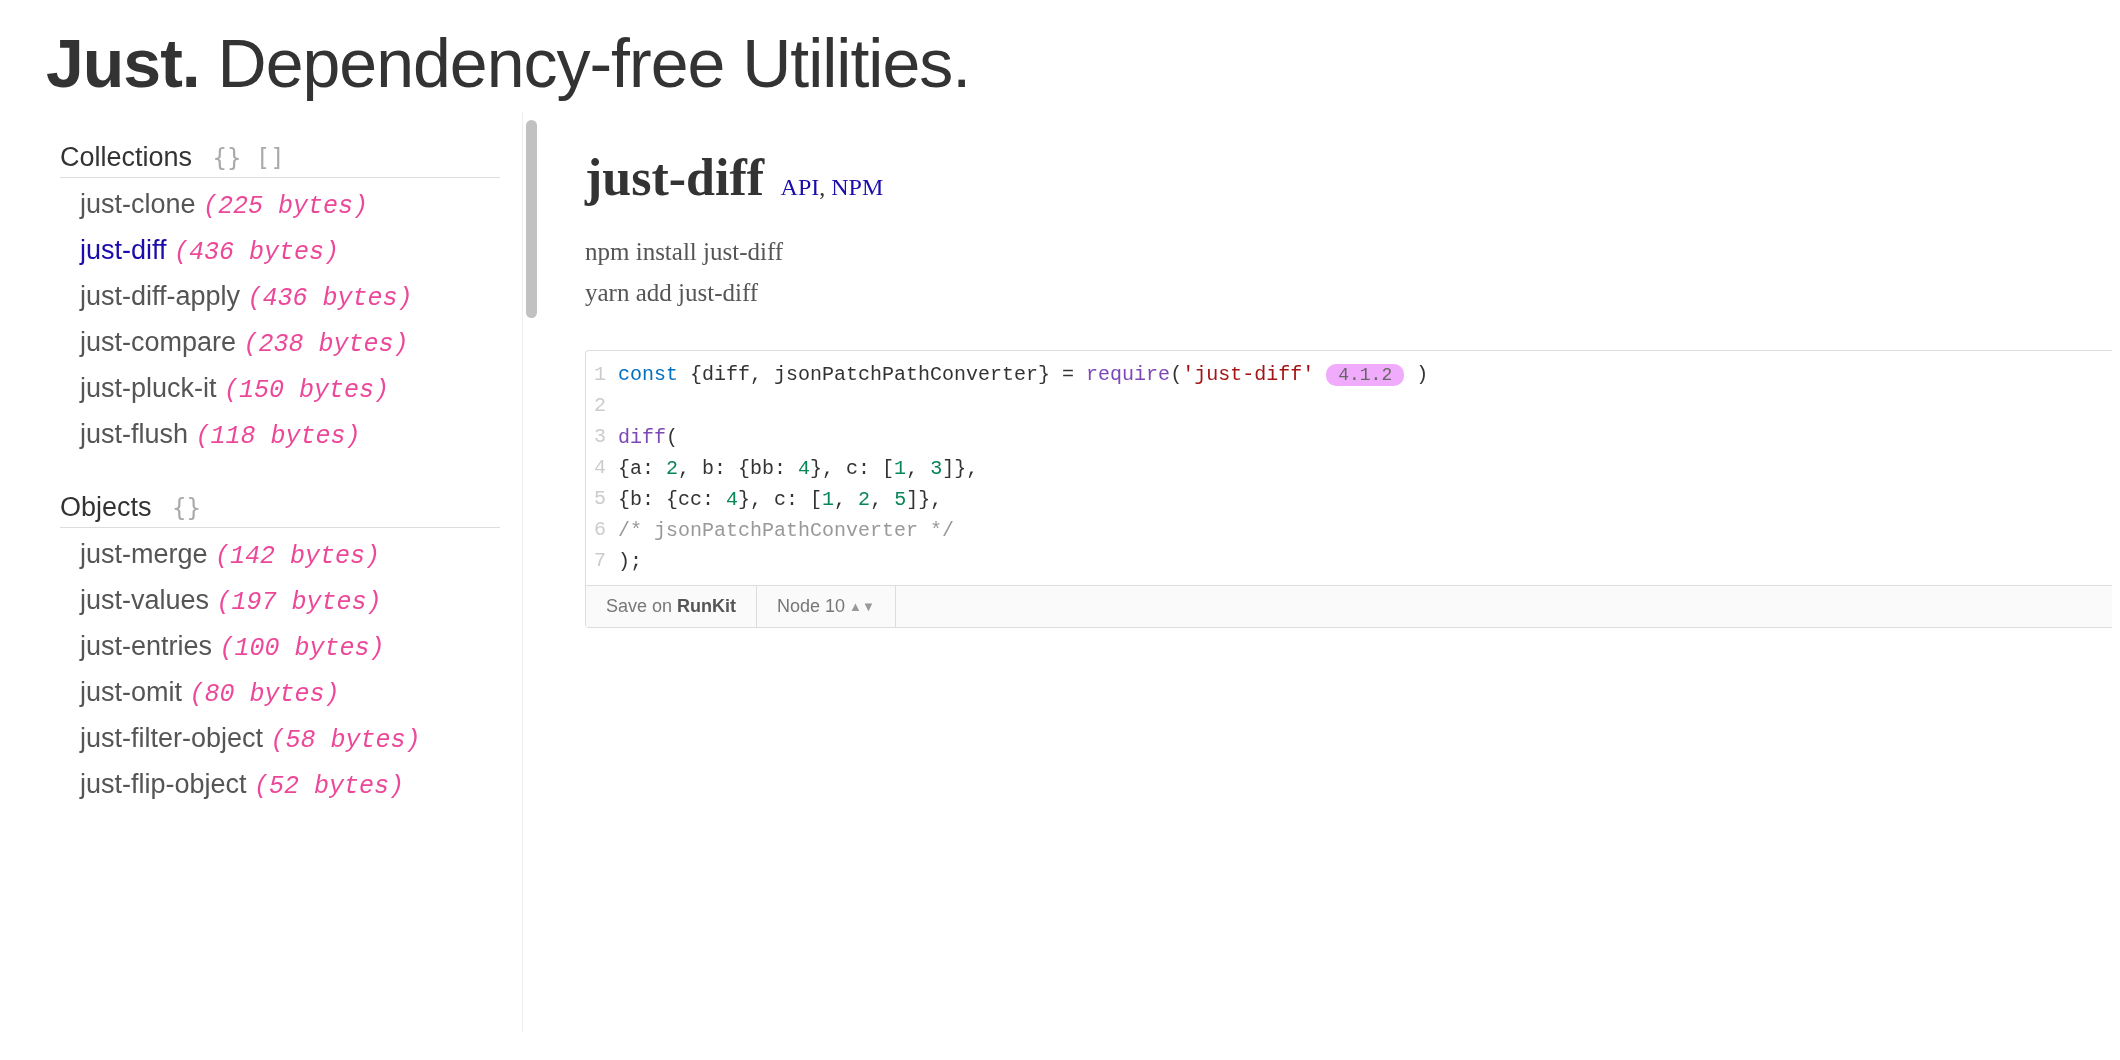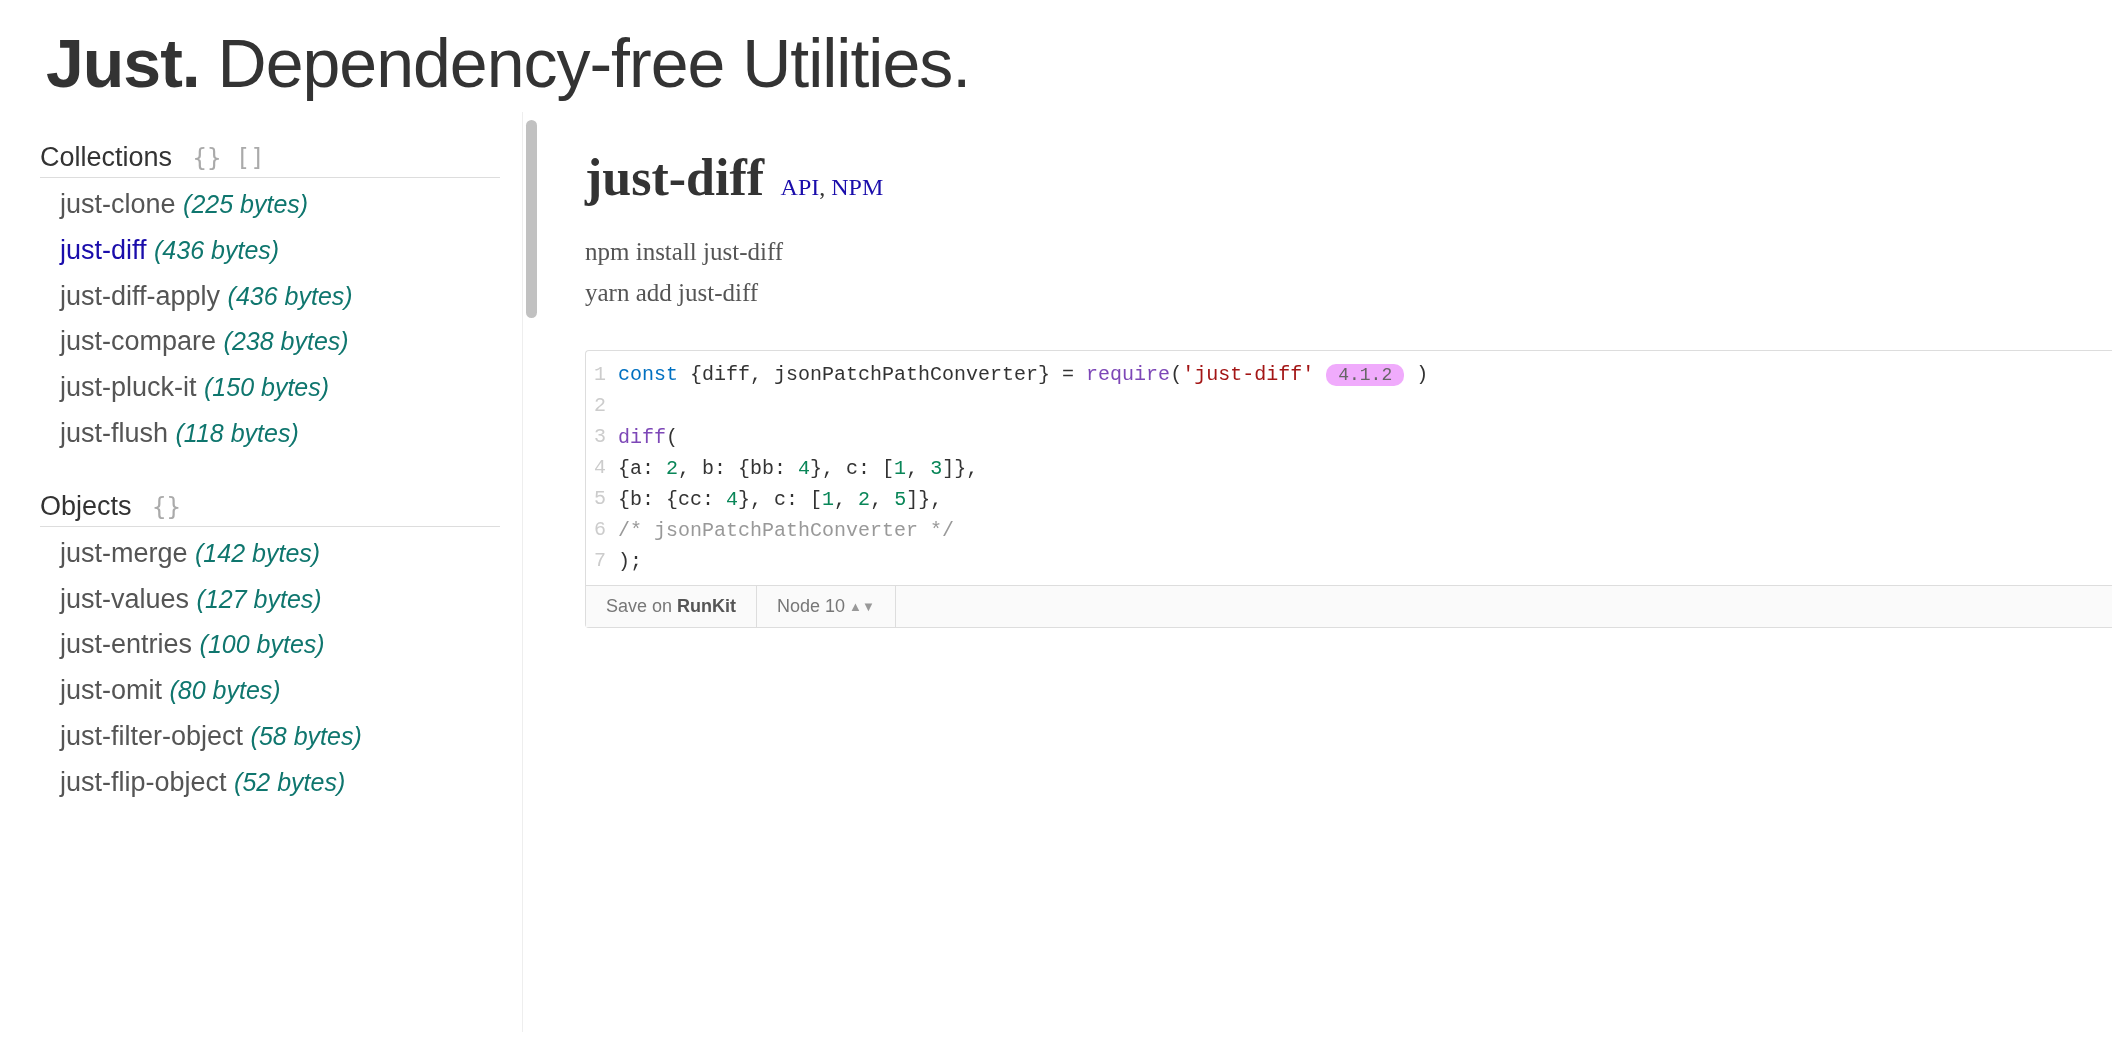--- a/index.html
+++ b/index.html
@@ -20,21 +20,21 @@
     letter-spacing: -1px;
   }
   .header h1 .bold { font-weight: 600; }
   .layout {
     display: flex;
     height: 920px;
     position: relative;
   }
   .sidebar {
     width: 500px;
-    padding: 24px 0 0 40px;
+    padding: 24px 0 0 60px;
     overflow-y: auto;
     height: 100%;
   }
   .side-scrollbar {
     position: absolute;
     left: 524px;
     top: 0;
     width: 15px;
     height: 100%;
     background: #fff;
@@ -60,21 +60,21 @@
   .section-head .label { font-weight: 400; }
   .item {
     font-size: 27px;
     padding: 4px 0;
     margin-left: 20px;
     cursor: pointer;
     line-height: 1.4;
   }
   .item .name { color: #555; margin-top: 24px; }
   .item.active .name { color: #1a0dab; }
-  .item .size { color: #0f766e; font-style: italic; font-size: 25px; }
+  .item .size { color: #ec4899; font-style: italic; font-size: 25px; font-family: Liberation Mono, monospace; }
   .main {
     flex: 1;
     padding: 36px 8px 0 62px;
     border-left: 1px solid #eee;
     margin-left: 22px;
   }
   .pkg-title {
     font-family: Georgia, "Times New Roman", serif;
     font-size: 52px;
     font-weight: 700;
@@ -155,21 +155,21 @@
   <div class="sidebar" id="sidebar">
       <div class="section-head"><span class="label">Collections</span><span class="glyphs"> {} []</span></div>
       <div class="item"><span class="name">just-clone </span><span class="size">(225 bytes)</span></div>
       <div class="item active"><span class="name">just-diff </span><span class="size">(436 bytes)</span></div>
       <div class="item"><span class="name">just-diff-apply </span><span class="size">(436 bytes)</span></div>
       <div class="item"><span class="name">just-compare </span><span class="size">(238 bytes)</span></div>
       <div class="item"><span class="name">just-pluck-it </span><span class="size">(150 bytes)</span></div>
       <div class="item"><span class="name">just-flush </span><span class="size">(118 bytes)</span></div>
       <div class="section-head"><span class="label">Objects</span><span class="glyphs"> {}</span></div>
       <div class="item"><span class="name">just-merge </span><span class="size">(142 bytes)</span></div>
-      <div class="item"><span class="name">just-values </span><span class="size">(127 bytes)</span></div>
+      <div class="item"><span class="name">just-values </span><span class="size">(197 bytes)</span></div>
       <div class="item"><span class="name">just-entries </span><span class="size">(100 bytes)</span></div>
       <div class="item"><span class="name">just-omit </span><span class="size">(80 bytes)</span></div>
       <div class="item"><span class="name">just-filter-object </span><span class="size">(58 bytes)</span></div>
       <div class="item"><span class="name">just-flip-object </span><span class="size">(52 bytes)</span></div>
     </div>
   <div class="side-scrollbar">
     <div class="side-scrollbar-thumb"></div>
   </div>
 
   <div class="main">

